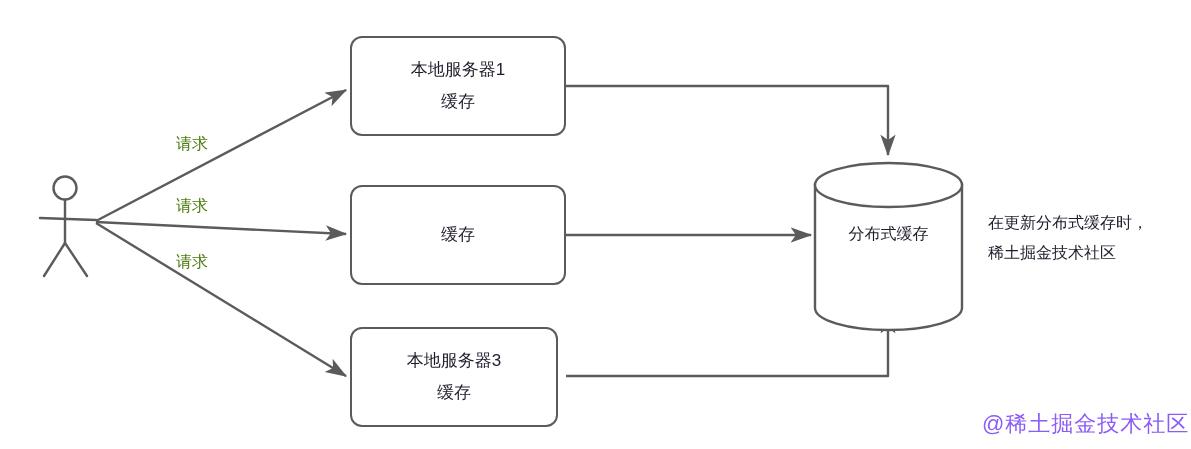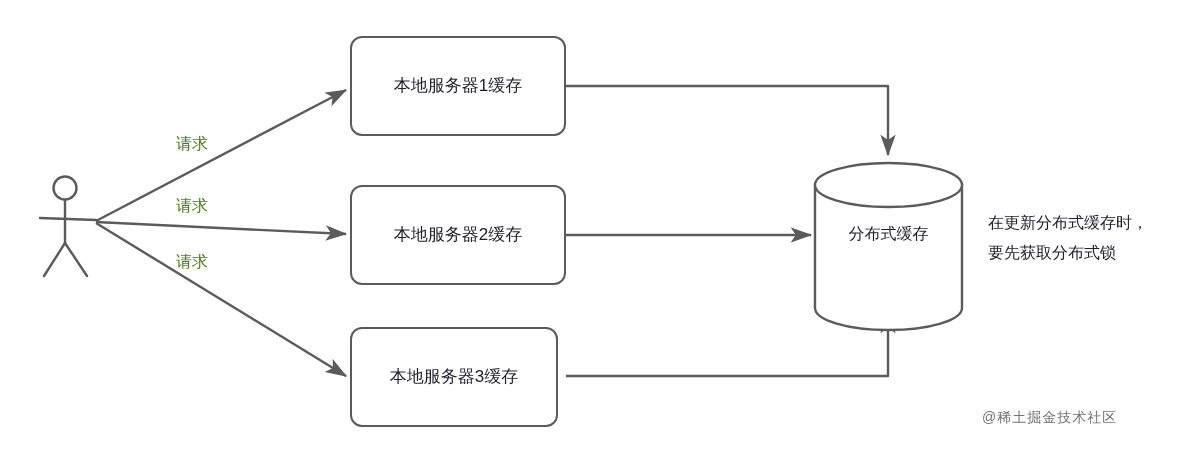--- a/index.html
+++ b/index.html
@@ -24,21 +24,21 @@
     width: 1191px;
     height: 449px;
   }
   .node-box {
     position: absolute;
     border: 2px solid #5b5b5b;
     border-radius: 12px;
     background: #ffffff;
     box-sizing: border-box;
     display: flex;
-    flex-direction: row;
+    flex-direction: column;
     align-items: center;
     justify-content: center;
     color: #1d1d2b;
     font-size: 17px;
     line-height: 1.9;
   }
   .node-box .line1,
   .node-box .line2 {
     white-space: nowrap;
   }
@@ -57,22 +57,22 @@
   }
   .note {
     position: absolute;
     font-size: 16px;
     color: #1d1d2b;
     line-height: 1.85;
     white-space: nowrap;
   }
   .watermark {
     position: absolute;
-    font-size: 14px;
-    color: #737373;
+    font-size: 22px;
+    color: #8b5cf6;
     white-space: nowrap;
     letter-spacing: 1px;
   }
 </style>
 </head>
 <body>
 
 <div id="canvas">
 
   <svg id="diagram-svg" viewBox="0 0 1191 449" xmlns="http://www.w3.org/2000/svg">
@@ -107,35 +107,34 @@
       <ellipse cx="888.5" cy="185" rx="73.5" ry="22"></ellipse>
     </g>
   </svg>
 
   <div class="node-box" style="left:350px; top:36px; width:216px; height:100px;">
     <div class="line1">本地服务器1</div>
     <div class="line2">缓存</div>
   </div>
 
   <div class="node-box" style="left:350px; top:185px; width:216px; height:100px;">
-    <div class="line1">本地服务器2</div>
     <div class="line2">缓存</div>
   </div>
 
   <div class="node-box" style="left:350px; top:327px; width:208px; height:100px;">
     <div class="line1">本地服务器3</div>
     <div class="line2">缓存</div>
   </div>
 
   <div class="cyl-label" style="left:815px; top:224px; width:147px;">分布式缓存</div>
 
   <div class="edge-label" style="left:176px; top:134px;">请求</div>
   <div class="edge-label" style="left:176px; top:196px;">请求</div>
   <div class="edge-label" style="left:176px; top:252px;">请求</div>
 
   <div class="note" style="left:988px; top:208px;">
     <div>在更新分布式缓存时，</div>
-    <div>要先获取分布式锁</div>
+    <div>稀土掘金技术社区</div>
   </div>
 
   <div class="watermark" style="left:982px; top:409px;">@稀土掘金技术社区</div>
 
 </div>
 
 </body></html>

